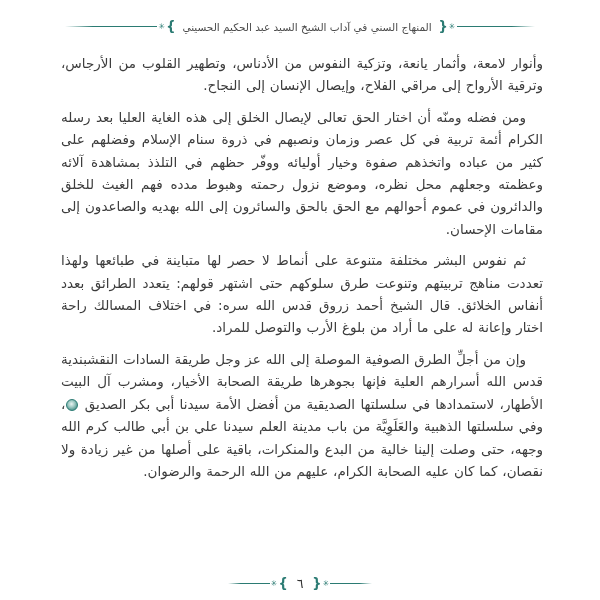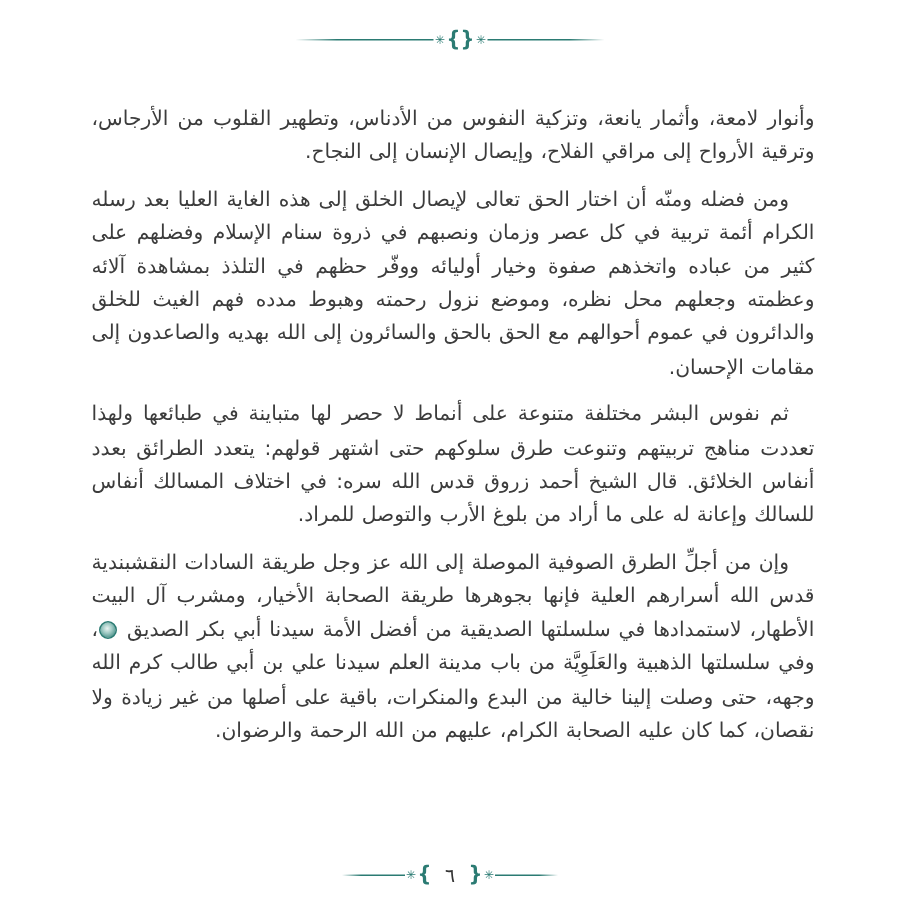--- a/index.html
+++ b/index.html
@@ -42,21 +42,21 @@
     direction: rtl;
     font-size: 10.5px;
     color: #4a4a4a;
     padding: 0 7px;
     letter-spacing: 0;
   }
 
   
   .body-text {
     position: absolute;
-    top: 68px;
+    top: 52px;
     right: 57px;
     left: 61px;
     direction: rtl;
     text-align: justify;
     font-size: 13.5px;
     line-height: 22.4px;
     color: #3c3c3c;
     word-spacing: 0.5px;
   }
   .body-text p {
@@ -96,31 +96,32 @@
 <body>
 
 <div class="page">
 
   <div class="running-head">
     <div class="rule fade-left"></div>
     <span class="orn">
         <span class="fleuron">✳</span>
         <span class="brace">{</span>
       </span>
+    <span class="head-title">المنهاج السني في آداب الشيخ السيد عبد الحكيم الحسيني</span>
     <span class="orn">
         <span class="brace">}</span>
         <span class="fleuron">✳</span>
       </span>
     <div class="rule fade-right"></div>
   </div>
 
   <div class="body-text">
     <p class="continuation">وأنوار لامعة، وأثمار يانعة، وتزكية النفوس من الأدناس، وتطهير القلوب من الأرجاس، وترقية الأرواح إلى مراقي الفلاح، وإيصال الإنسان إلى النجاح.</p>
     <p>ومن فضله ومنّه أن اختار الحق تعالى لإيصال الخلق إلى هذه الغاية العليا بعد رسله الكرام أئمة تربية في كل عصر وزمان ونصبهم في ذروة سنام الإسلام وفضلهم على كثير من عباده واتخذهم صفوة وخيار أوليائه ووفّر حظهم في التلذذ بمشاهدة آلائه وعظمته وجعلهم محل نظره، وموضع نزول رحمته وهبوط مدده فهم الغيث للخلق والدائرون في عموم أحوالهم مع الحق بالحق والسائرون إلى الله بهديه والصاعدون إلى مقامات الإحسان.</p>
-    <p>ثم نفوس البشر مختلفة متنوعة على أنماط لا حصر لها متباينة في طبائعها ولهذا تعددت مناهج تربيتهم وتنوعت طرق سلوكهم حتى اشتهر قولهم: يتعدد الطرائق بعدد أنفاس الخلائق. قال الشيخ أحمد زروق قدس الله سره: في اختلاف المسالك أنفاس للسالك وإعانة له على ما أراد من بلوغ الأرب والتوصل للمراد.</p>
+    <p>ثم نفوس البشر مختلفة متنوعة على أنماط لا حصر لها متباينة في طبائعها ولهذا تعددت مناهج تربيتهم وتنوعت طرق سلوكهم حتى اشتهر قولهم: يتعدد الطرائق بعدد أنفاس الخلائق. قال الشيخ أحمد زروق قدس الله سره: في اختلاف المسالك راحة اختار وإعانة له على ما أراد من بلوغ الأرب والتوصل للمراد.</p>
     <p><span>وإن من أجلِّ الطرق الصوفية الموصلة إلى الله عز وجل طريقة السادات النقشبندية قدس الله أسرارهم العلية فإنها بجوهرها طريقة الصحابة الأخيار، ومشرب آل البيت الأطهار، لاستمدادها في سلسلتها الصديقية من أفضل الأمة سيدنا أبي بكر الصديق </span><span class="honorific" title="رضي الله عنه"></span><span>، وفي سلسلتها الذهبية والعَلَوِيَّة من باب مدينة العلم سيدنا علي بن أبي طالب كرم الله وجهه، حتى وصلت إلينا خالية من البدع والمنكرات، باقية على أصلها من غير زيادة ولا نقصان، كما كان عليه الصحابة الكرام، عليهم من الله الرحمة والرضوان.</span></p>
   </div>
 
   <div class="folio">
     <div class="rule fade-left"></div>
     <span class="orn">
         <span class="fleuron">✳</span>
         <span class="brace">{</span>
       </span>
     <span class="folio-number">٦</span>

